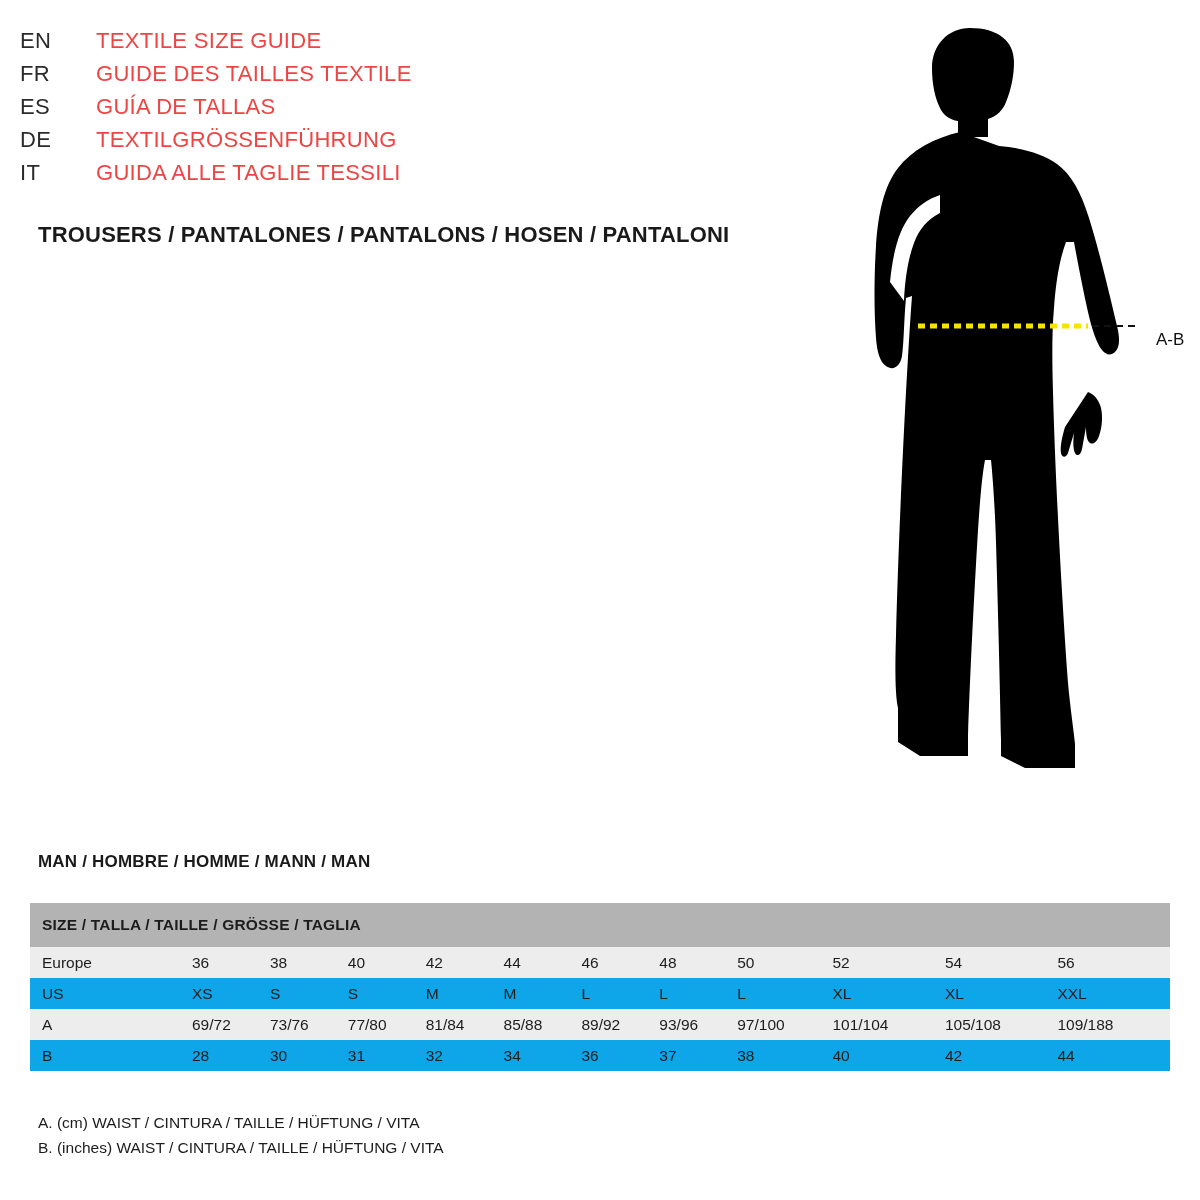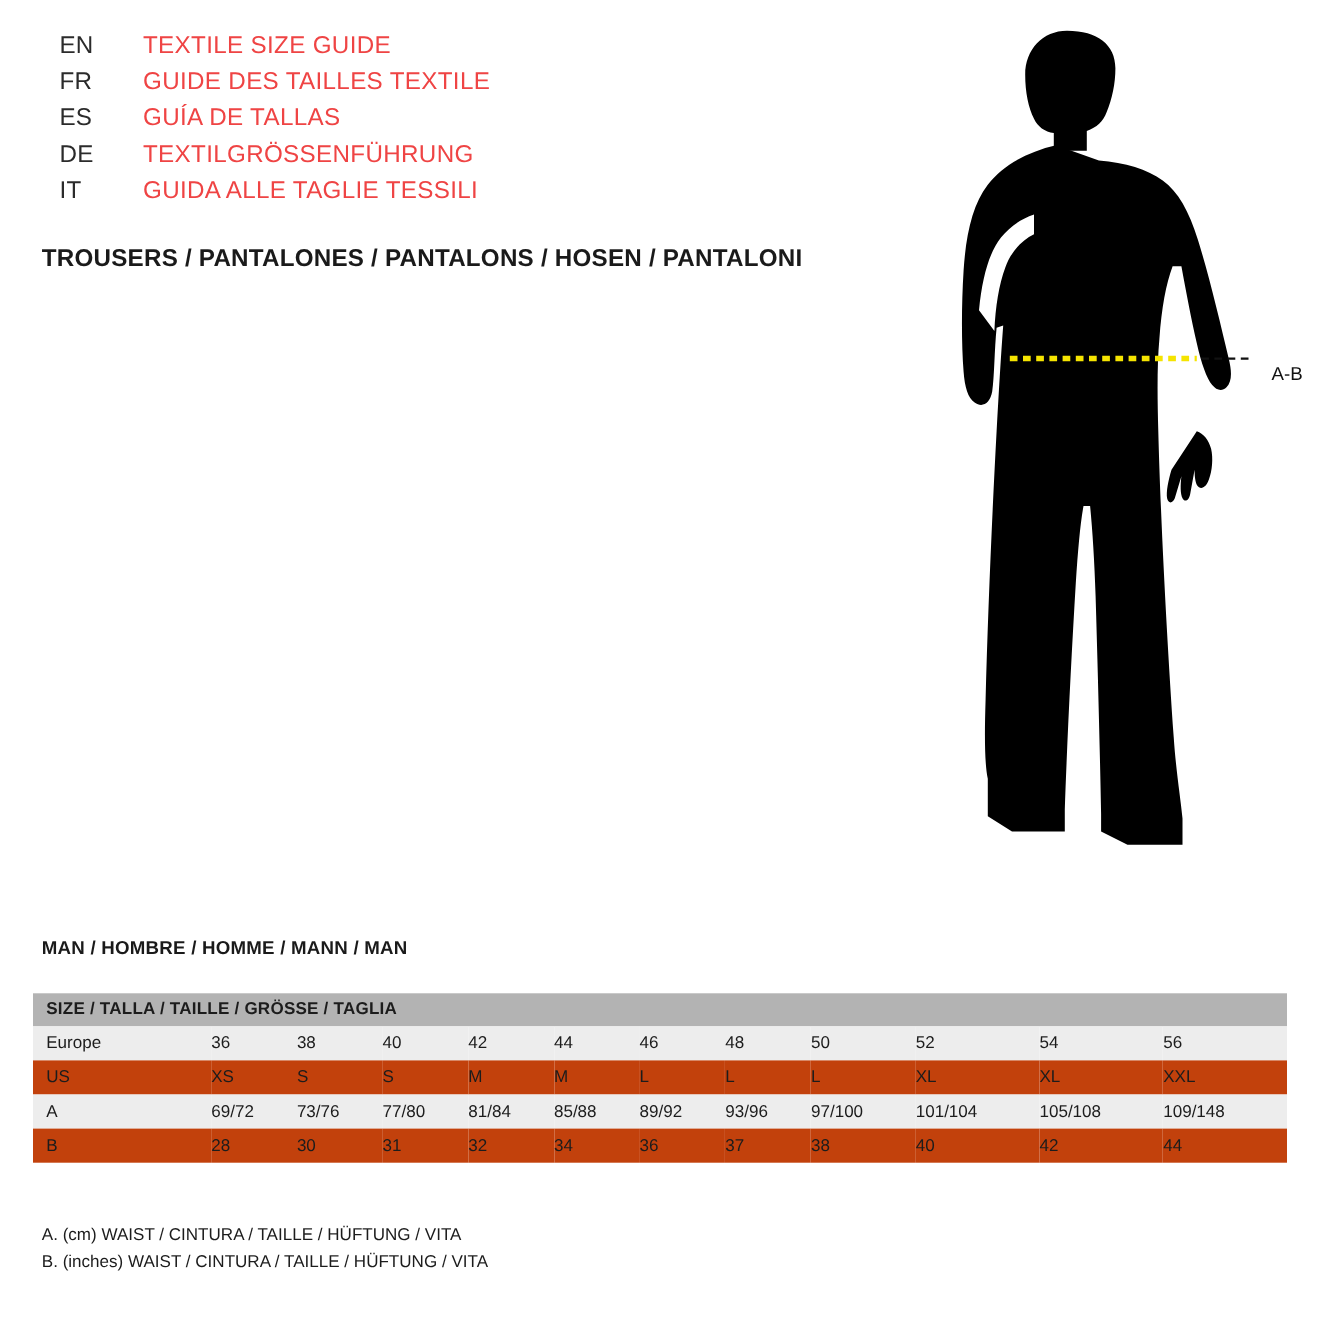--- a/index.html
+++ b/index.html
@@ -12,21 +12,21 @@
     height: 1200px;
     font-family: "Liberation Sans", sans-serif;
     color: #1a1a1a;
     position: relative;
     overflow: hidden;
   }
 
   
   .lang-block {
     position: absolute;
-    left: 54px;
+    left: 20px;
     top: 28px;
     width: 760px;
   }
   .lang-row {
     display: flex;
     align-items: baseline;
     height: 33px;
   }
   .lang-code {
     width: 76px;
@@ -96,30 +96,30 @@
     font-weight: normal;
     color: #1c1c1c;
   }
   table.size-table th.head-cell {
     background: #b3b3b3;
     text-align: left;
     padding-left: 12px;
     font-weight: bold;
     font-size: 15.5px;
     letter-spacing: 0.2px;
-    height: 30px;
+    height: 44px;
     margin-top: 11px;
   }
   table.size-table td.rowlabel {
     text-align: left;
     padding-left: 12px;
     width: 150px;
   }
   tr.shade-light td { background: #ededed; margin-top: 36px; }
-  tr.shade-dark td  { background: #c2410c; }
+  tr.shade-dark td  { background: #0ea5e9; }
 
   .footnotes {
     position: absolute;
     left: 38px;
     top: 1110px;
     font-size: 15.5px;
     line-height: 25px;
     color: #1c1c1c;
   }
 </style>
@@ -272,21 +272,21 @@
       <td>69/72</td>
       <td>73/76</td>
       <td>77/80</td>
       <td>81/84</td>
       <td>85/88</td>
       <td>89/92</td>
       <td>93/96</td>
       <td>97/100</td>
       <td>101/104</td>
       <td>105/108</td>
-      <td>109/148</td>
+      <td>109/188</td>
     </tr>
     <tr class="shade-dark">
       <td class="rowlabel">B</td>
       <td>28</td>
       <td>30</td>
       <td>31</td>
       <td>32</td>
       <td>34</td>
       <td>36</td>
       <td>37</td>

